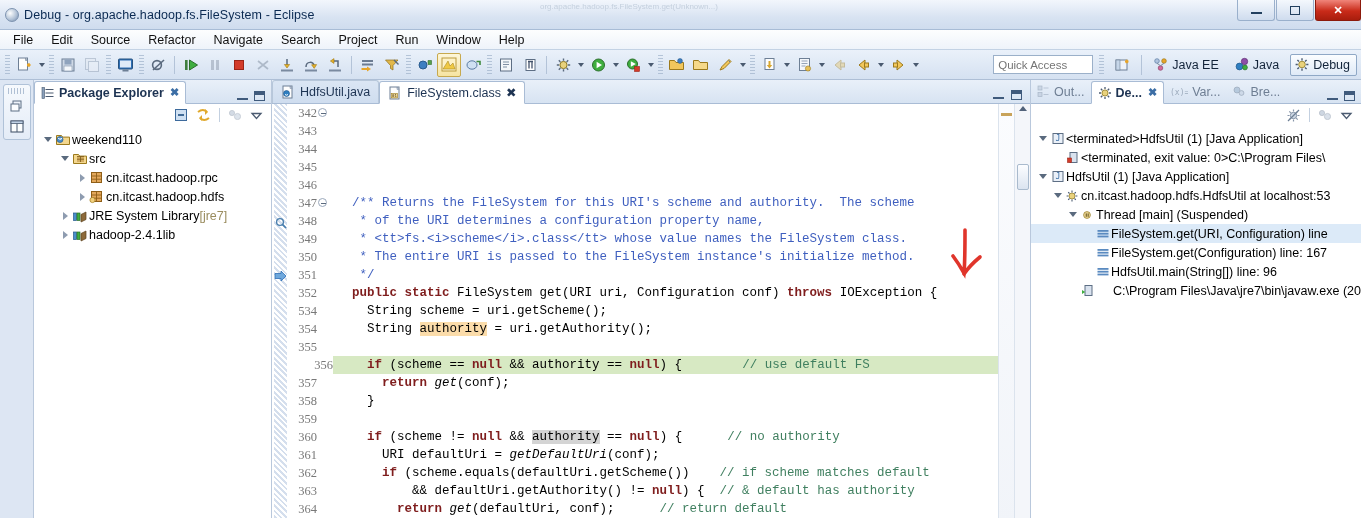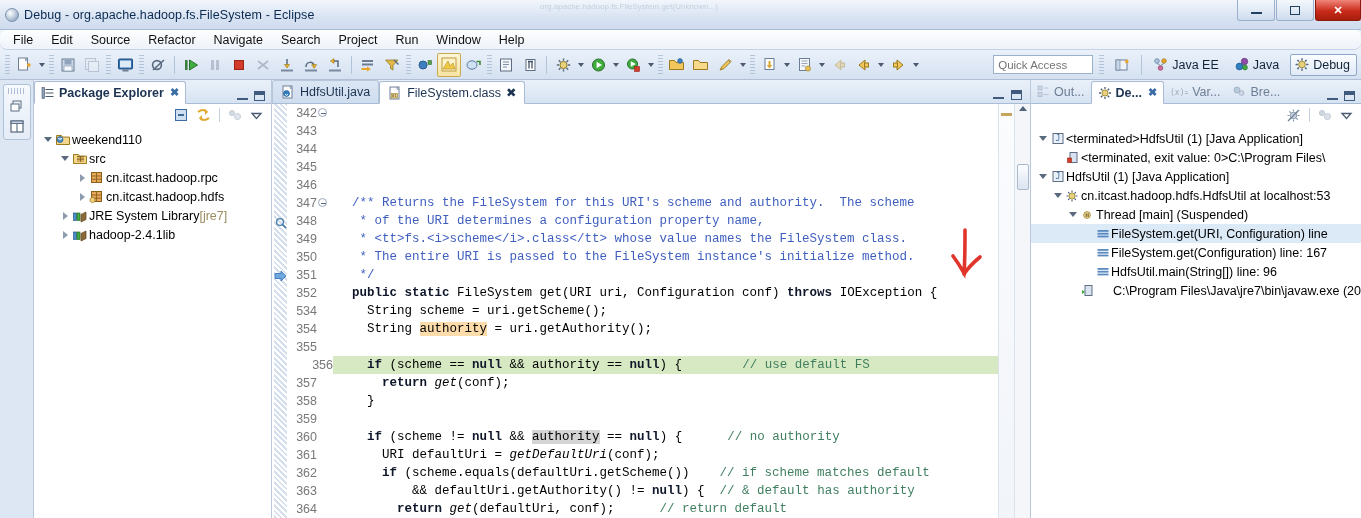--- a/index.html
+++ b/index.html
@@ -44,21 +44,21 @@
     background:linear-gradient(#f0857a,#c92b19 55%,#a81d0d);
     border-color:#8c1a0c; color:#fff; font-weight:bold;
   }
   .winbtn .glyph-min { width:11px;height:2px;background:#22405f;margin-top:5px;}
   .winbtn .glyph-max { width:10px;height:9px;border:1.5px solid #22405f;}
 
   
   .menubar {
     height:20px; background:linear-gradient(#fdfefe,#eef3fa);
     border-bottom:1px solid #c3d2e4;
-    display:flex; align-items:center; padding-left:4px;border-radius:7px;
+    display:flex; align-items:center; padding-left:4px;
   }
   .menu-item { padding:2px 9px; font-size:12.5px; color:#111; white-space:nowrap; }
 
   
   .toolbar {
     height:30px; background:linear-gradient(#eaf1fa,#d5e1f1);
     border-bottom:1px solid #aebfd6;
     display:flex; align-items:center; padding-left:3px; gap:0px;
   }
   .tb { width:24px;height:24px;display:flex;align-items:center;justify-content:center;position:relative; }
@@ -152,27 +152,27 @@
   .codearea { flex:1; position:relative; overflow:hidden; font-family:"Liberation Mono",monospace;
     font-size:12.5px; line-height:18px; white-space:pre; }
   .ruler { width:16px; background:linear-gradient(#fbfcfe,#f1f4f9); border-left:1px solid #dbe3ed; position:relative; }
   .scrollbar { width:16px; background:#f4f6fa; border-left:1px solid #dbe3ed; position:relative; }
   .sb-thumb { position:absolute; left:2px; width:12px; background:linear-gradient(#fcfdff,#dbe4f0);
     border:1px solid #a9bacd; border-radius:2px; }
   .sb-up { position:absolute; top:2px; left:4px; width:0;height:0;
     border-left:4px solid transparent;border-right:4px solid transparent;border-bottom:5px solid #51627a; }
 
   .line { height:18px; display:flex; align-items:center; }
-  .ln { font-family:Liberation Sans, sans-serif; font-size:12.5px; color:#787878; }
+  .ln { font-family:Liberation Serif, serif; font-size:12.5px; color:#787878; }
   .fold { display:inline-block; width:11px; text-align:center; }
   .fold-mark { display:inline-block;width:9px;height:9px;border:1px solid #9aa8bb;border-radius:50%;
     background:#fff;position:relative;vertical-align:middle; }
   .fold-mark:after{content:"";position:absolute;left:1.5px;top:3.5px;width:5px;height:1px;background:#5a6a7e;}
 
-  .kw { color:#0f172a; font-weight:bold; }
+  .kw { color:#7f1d1d; font-weight:bold; }
   .cmt { color:#3f7f5f; }
   .jdoc { color:#3f5fbf; }
   .stat { font-style:italic; }
   .plain { color:#000; }
   .occ { background:#d4d4d4; }
   .occ-w { background:#fbdcaa; }
   .hl-line { background:#d7e9c3; }
 
   
   .dbg-arrow { position:absolute; left:2px; width:14px; height:16px; }

